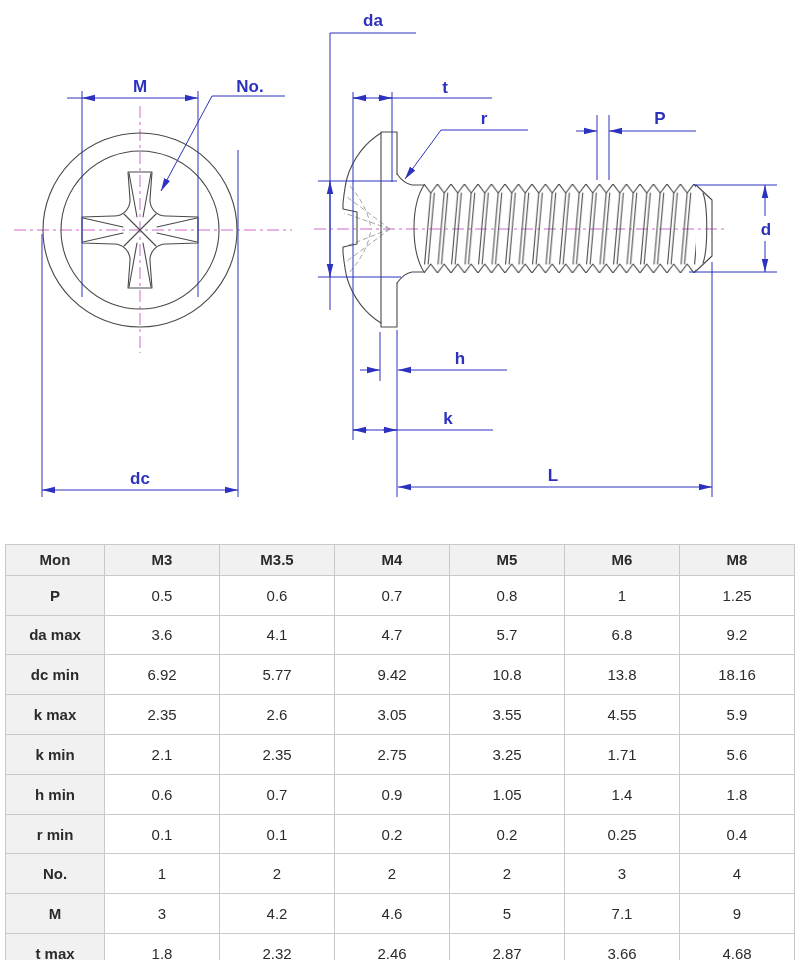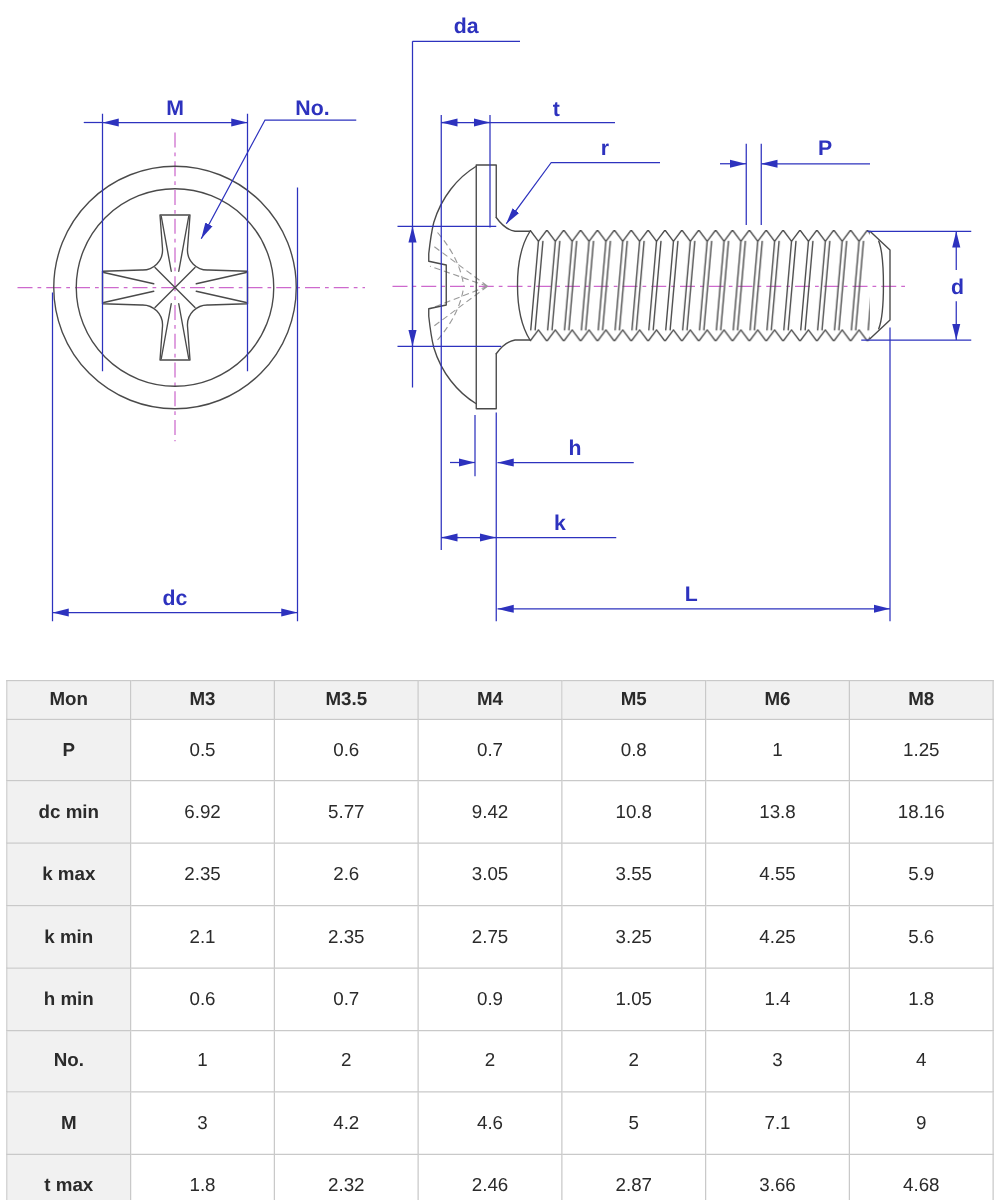--- a/index.html
+++ b/index.html
@@ -186,20 +186,29 @@
         <tr>
           <th scope="row">P</th>
           <td>0.5</td>
           <td>0.6</td>
           <td>0.7</td>
           <td>0.8</td>
           <td>1</td>
           <td>1.25</td>
         </tr>
         <tr>
+          <th scope="row">da max</th>
+          <td>3.6</td>
+          <td>4.1</td>
+          <td>4.7</td>
+          <td>5.7</td>
+          <td>6.8</td>
+          <td>9.2</td>
+        </tr>
+        <tr>
           <th scope="row">dc min</th>
           <td>6.92</td>
           <td>5.77</td>
           <td>9.42</td>
           <td>10.8</td>
           <td>13.8</td>
           <td>18.16</td>
         </tr>
         <tr>
           <th scope="row">k max</th>
@@ -209,33 +218,42 @@
           <td>3.55</td>
           <td>4.55</td>
           <td>5.9</td>
         </tr>
         <tr>
           <th scope="row">k min</th>
           <td>2.1</td>
           <td>2.35</td>
           <td>2.75</td>
           <td>3.25</td>
-          <td>4.25</td>
+          <td>1.71</td>
           <td>5.6</td>
         </tr>
         <tr>
           <th scope="row">h min</th>
           <td>0.6</td>
           <td>0.7</td>
           <td>0.9</td>
           <td>1.05</td>
           <td>1.4</td>
           <td>1.8</td>
         </tr>
         <tr>
+          <th scope="row">r min</th>
+          <td>0.1</td>
+          <td>0.1</td>
+          <td>0.2</td>
+          <td>0.2</td>
+          <td>0.25</td>
+          <td>0.4</td>
+        </tr>
+        <tr>
           <th scope="row">No.</th>
           <td>1</td>
           <td>2</td>
           <td>2</td>
           <td>2</td>
           <td>3</td>
           <td>4</td>
         </tr>
         <tr>
           <th scope="row">M</th>

